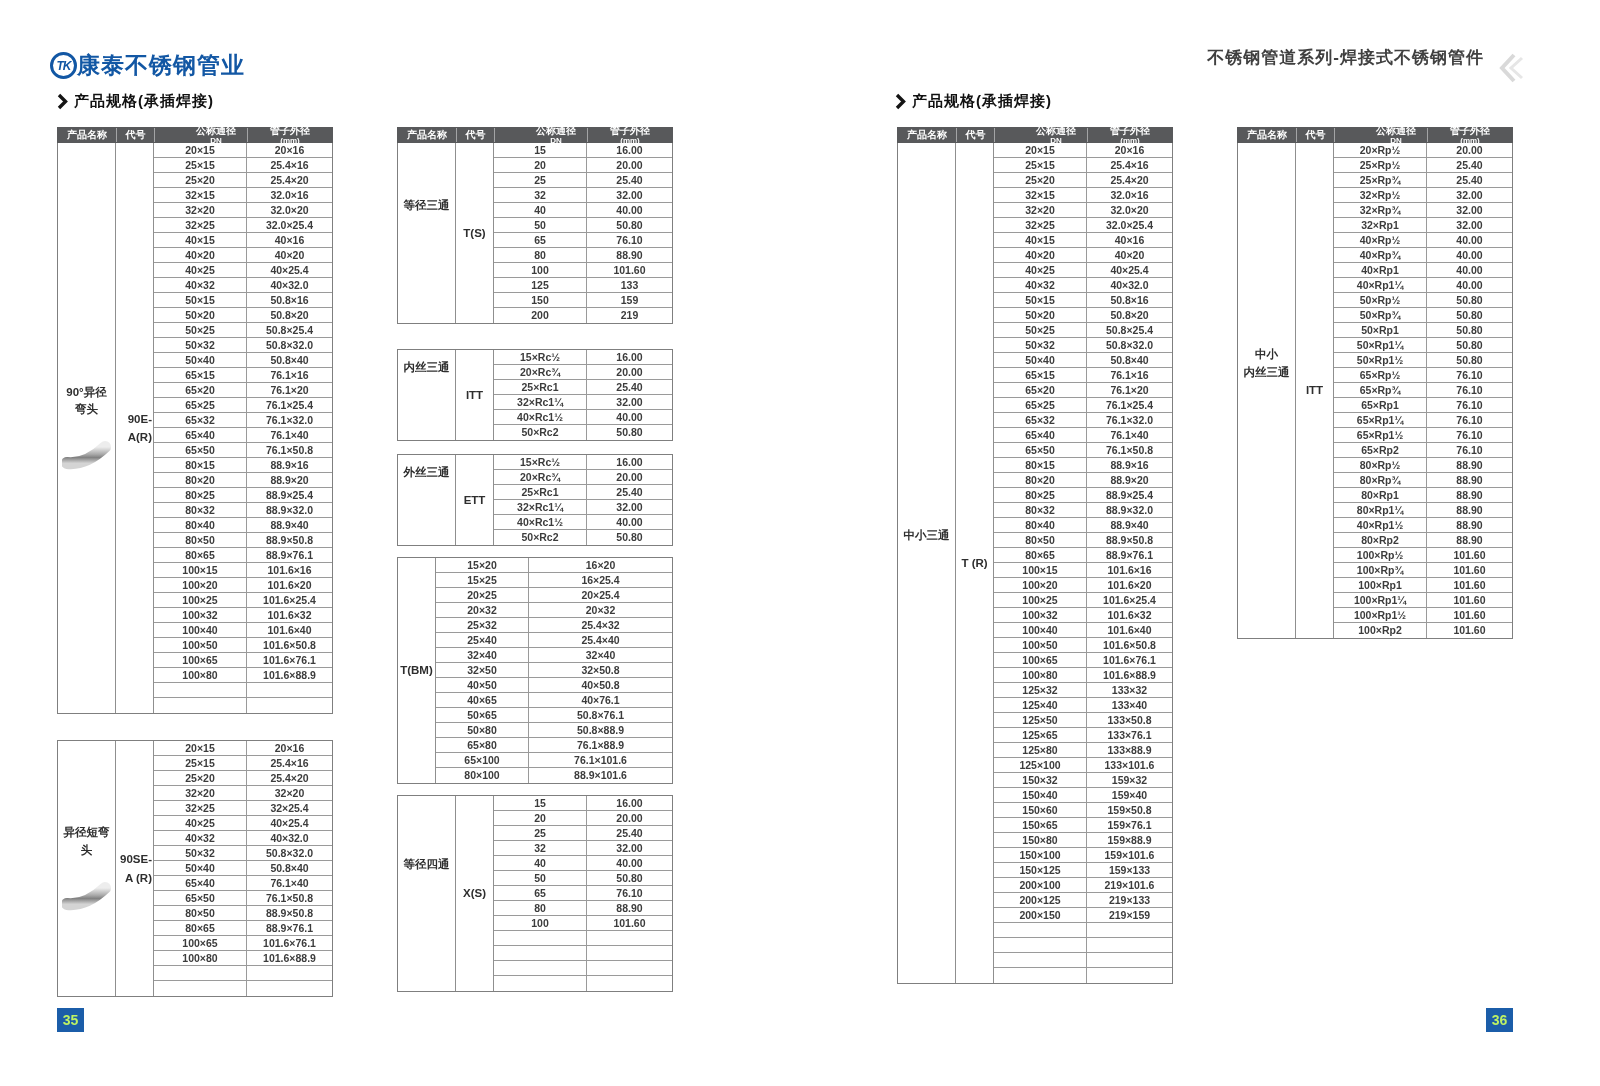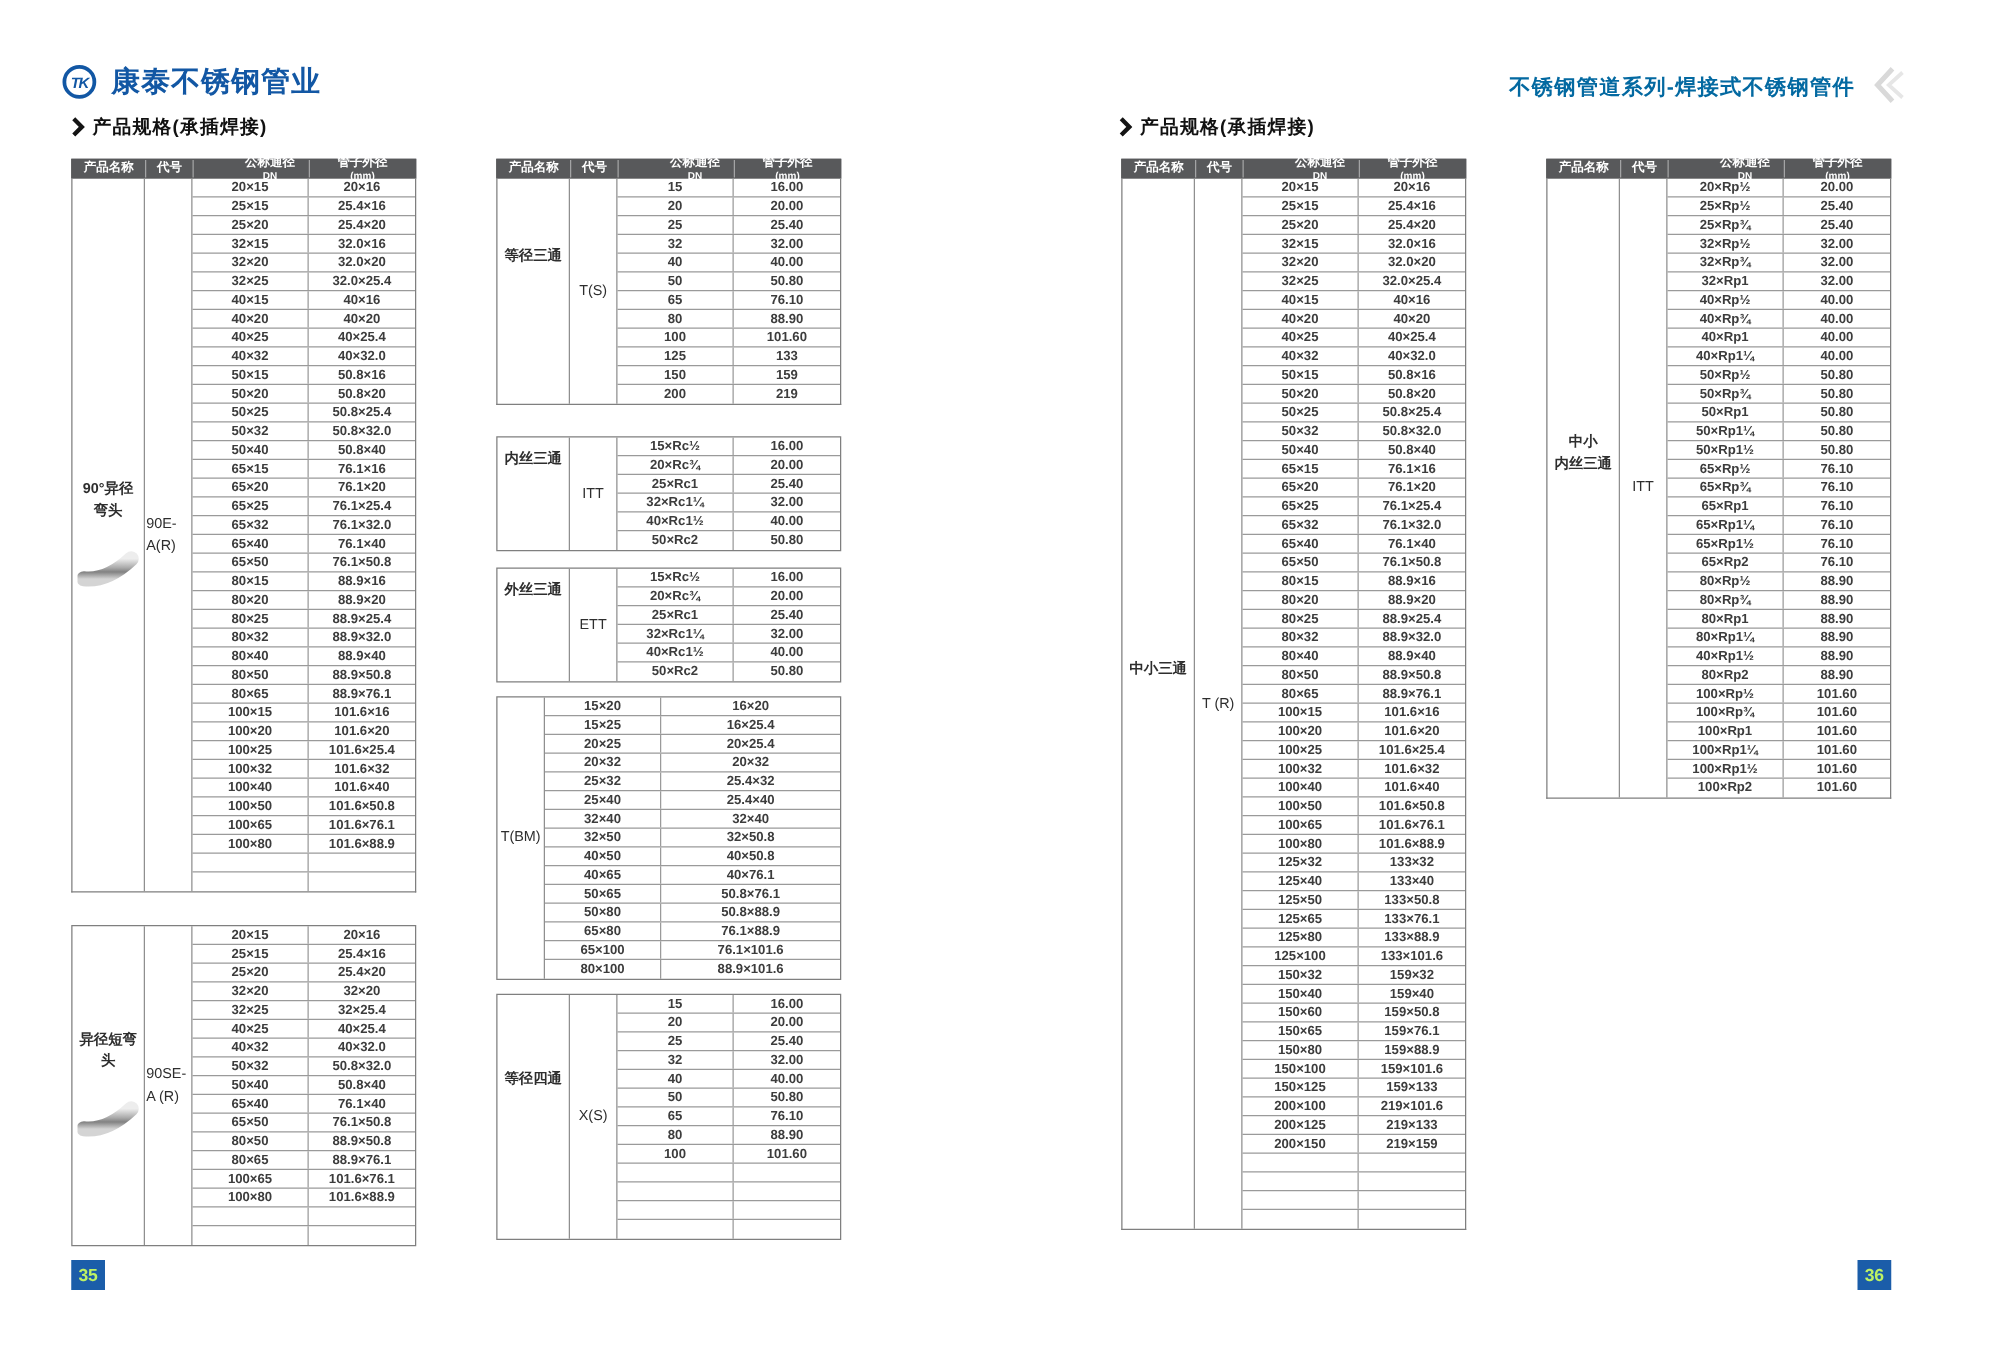--- a/index.html
+++ b/index.html
@@ -1,26 +1,26 @@
 <!DOCTYPE html>
 <html><head>
 <meta charset="utf-8">
 <style>
   * { box-sizing: border-box; margin: 0; padding: 0; }
   html,body { width:1600px; height:1086px; background:#ffffff; overflow:hidden;
               font-family:"Liberation Sans","DejaVu Sans",sans-serif; }
   .abs { position:absolute; }
 
   
-  .logo-wrap { left:50px; top:50px; display:flex; align-items:center; gap:12px; }
+  .logo-wrap { left:50px; top:50px; display:flex; align-items:center; gap:0; }
   .logo-circle { width:27px; height:27px; border:3px solid #1257a4; border-radius:50%;
                  display:flex; align-items:center; justify-content:center;
                  color:#1257a4; font-weight:bold; font-style:italic; font-size:12px; letter-spacing:-1px;}
   .logo-text { color:#1257a4; font-size:23px; font-weight:bold; letter-spacing:1px; }
-  .page-title { top:58px; right:116px; font-size:17px; font-weight:bold; color:#0369a1; letter-spacing:1px; }
+  .page-title { top:46px; right:116px; font-size:17px; font-weight:bold; color:#404040; letter-spacing:1px; }
   .title-chevron { top:52px; right:76px; }
 
   .section-head { top:92px; display:flex; align-items:center; gap:6px; }
   .section-head.left { left:57px; } .section-head.right { left:895px; }
   .section-title { font-size:15px; font-weight:bold; color:#111; letter-spacing:1px; }
 
   
   .ptable { position:absolute; width:276px; font-size:11px; }
   .t-head { display:flex; background:#58595b; color:#fff; height:16px;
             border:1px solid #58595b; }
@@ -32,21 +32,21 @@
   .th .sub { font-size:8px; }
 
   .t-body { display:flex; border:1px solid #7f7f7f; border-top:none; background:#fff; }
   .ptable.no-header .t-body { border-top:1px solid #7f7f7f; }
   .name-cell { width:58px; border-right:1px solid #8f8f8f; display:flex; flex-direction:column;
                align-items:center; justify-content:center; gap:20px; padding:2px; }
   .pname { font-size:11.5px; font-weight:bold; color:#2e2e2e; text-align:center; line-height:1.5; }
   .pname span { display:block; }
   .pname span:empty { display:none; }
   .code-cell { width:38px; border-right:1px solid #8f8f8f; display:flex; align-items:center;
-               justify-content:center; text-align:left; font-size:11.5px; font-weight:normal;
+               justify-content:center; text-align:right; font-size:11.5px; font-weight:bold;
                color:#2e2e2e; padding:1px; line-height:1.6; word-break:break-word; }
   .t-rows { flex:1; display:flex; flex-direction:column; }
   .t-row { display:flex; height:15px; flex:0 0 15px; border-bottom:1px solid #9a9a9a; }
   .t-row:last-child { border-bottom:none; }
   .td { display:flex; align-items:center; justify-content:center; font-size:10.5px;
         font-weight:600; color:#3c3c3c; line-height:1; }
   .td.dn { width:93px; border-right:1px solid #9a9a9a; }
   .td.od { flex:1; }
 
   

